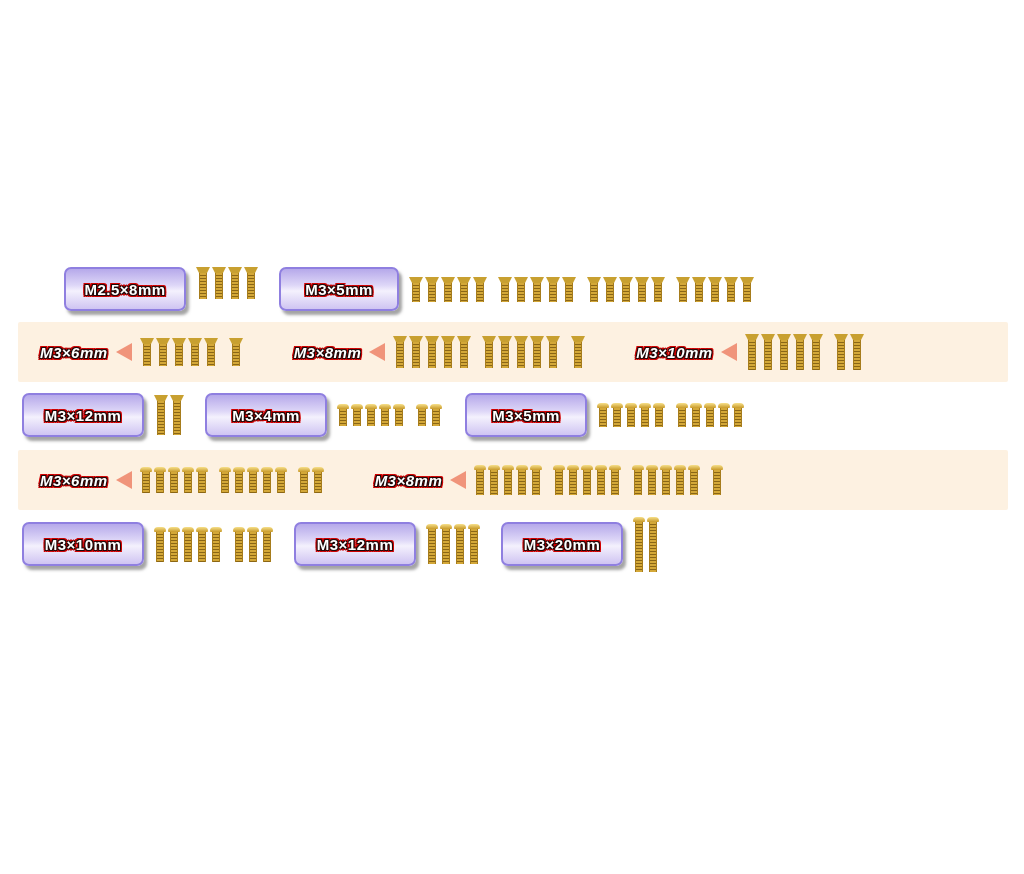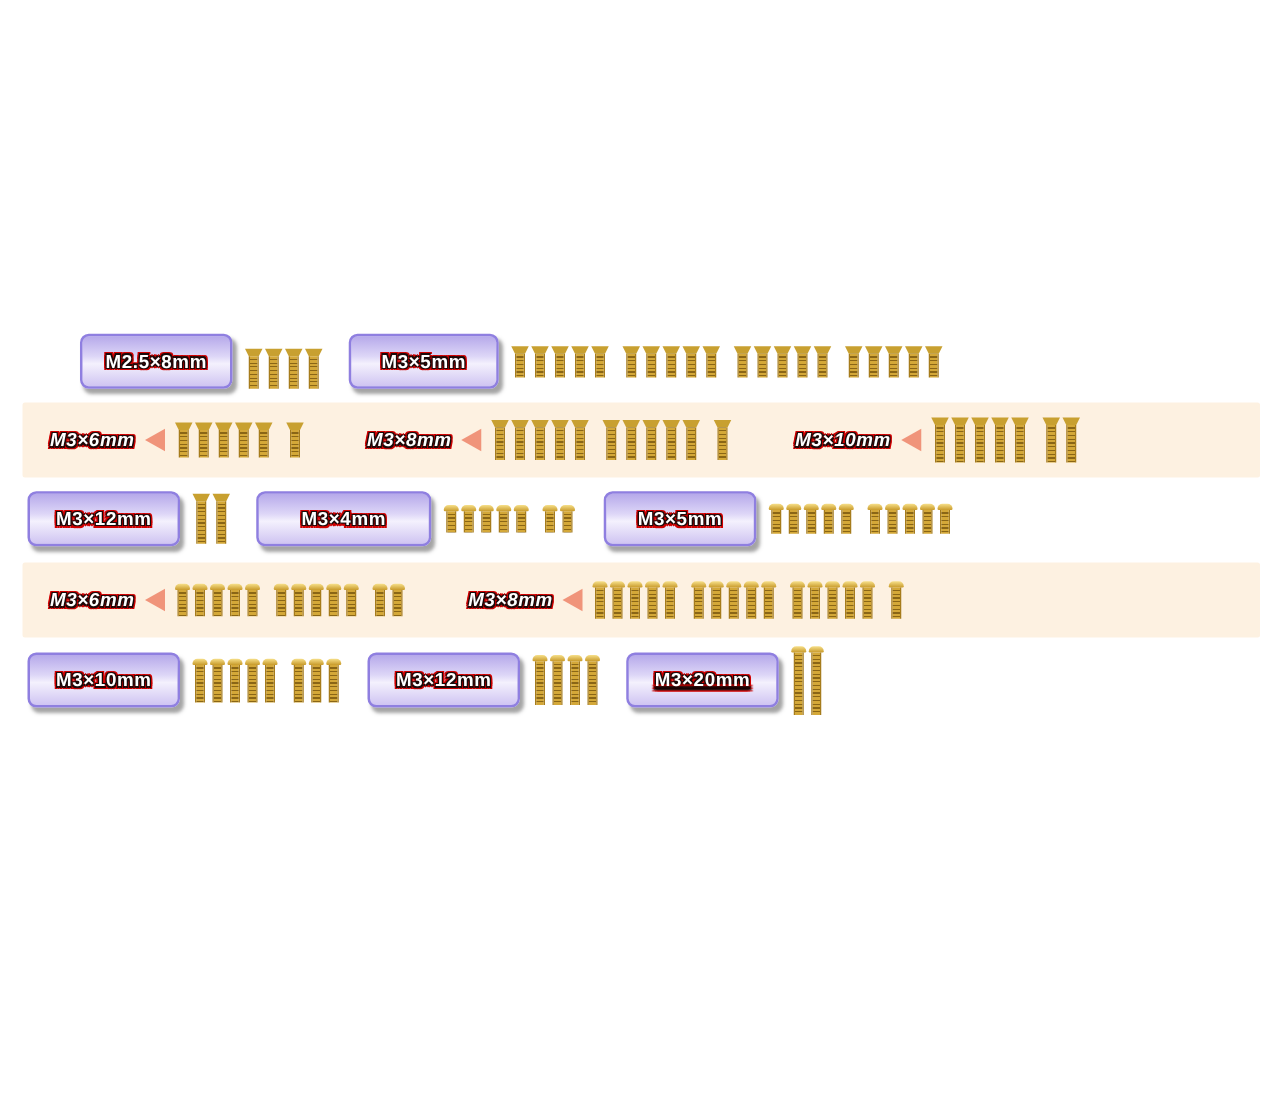--- a/index.html
+++ b/index.html
@@ -39,21 +39,21 @@
     width:6px;
     background: repeating-linear-gradient(180deg,#d4a838 0px,#d4a838 2px,#8a6616 2px,#8a6616 3px);
     border-left:1px solid #a67c1c; border-right:1px solid #a67c1c;
   }
 </style>
 </head>
 <body>
 
 <div id="root">
     <div class="row" style="top: 264px; height: 50px; padding-left: 4px;">
-      <div style="display: flex; align-items: flex-end; margin-left: 0px; padding-left: 42px;">
+      <div style="display: flex; align-items: flex-start; margin-left: 0px; padding-left: 42px;">
         <div class="badge" style="width: 122px; margin-right: 10px;">
           <span class="label">M2.5×8mm</span>
         </div>
         <div class="screws">
           <div class="group">
             <div class="screw">
               <div class="cs-head"></div>
               <div class="shaft" style="height: 25.6px;"></div>
             </div>
             <div class="screw">
@@ -309,21 +309,21 @@
               <div class="shaft" style="height: 34.4px;"></div>
             </div>
             <div class="screw">
               <div class="cs-head"></div>
               <div class="shaft" style="height: 34.4px;"></div>
             </div>
           </div>
         </div>
       </div>
       <div style="display: flex; align-items: center; margin-left: 10px;">
-        <div class="badge" style="width: 140px; margin-right: 10px;">
+        <div class="badge" style="width: 122px; margin-right: 10px;">
           <span class="label">M3×4mm</span>
         </div>
         <div class="screws">
           <div class="group">
             <div class="screw">
               <div class="bh-head"></div>
               <div class="shaft" style="height: 16.8px;"></div>
             </div>
             <div class="screw">
               <div class="bh-head"></div>
@@ -608,21 +608,21 @@
               <div class="bh-head"></div>
               <div class="shaft" style="height: 34.4px;"></div>
             </div>
             <div class="screw">
               <div class="bh-head"></div>
               <div class="shaft" style="height: 34.4px;"></div>
             </div>
           </div>
         </div>
       </div>
-      <div style="display: flex; align-items: center; margin-left: 10px; text-decoration: underline;">
+      <div style="display: flex; align-items: center; margin-left: 10px;">
         <div class="badge" style="width: 122px; margin-right: 10px;">
           <span class="label">M3×20mm</span>
         </div>
         <div class="screws">
           <div class="group">
             <div class="screw">
               <div class="bh-head"></div>
               <div class="shaft" style="height: 50px;"></div>
             </div>
             <div class="screw">

